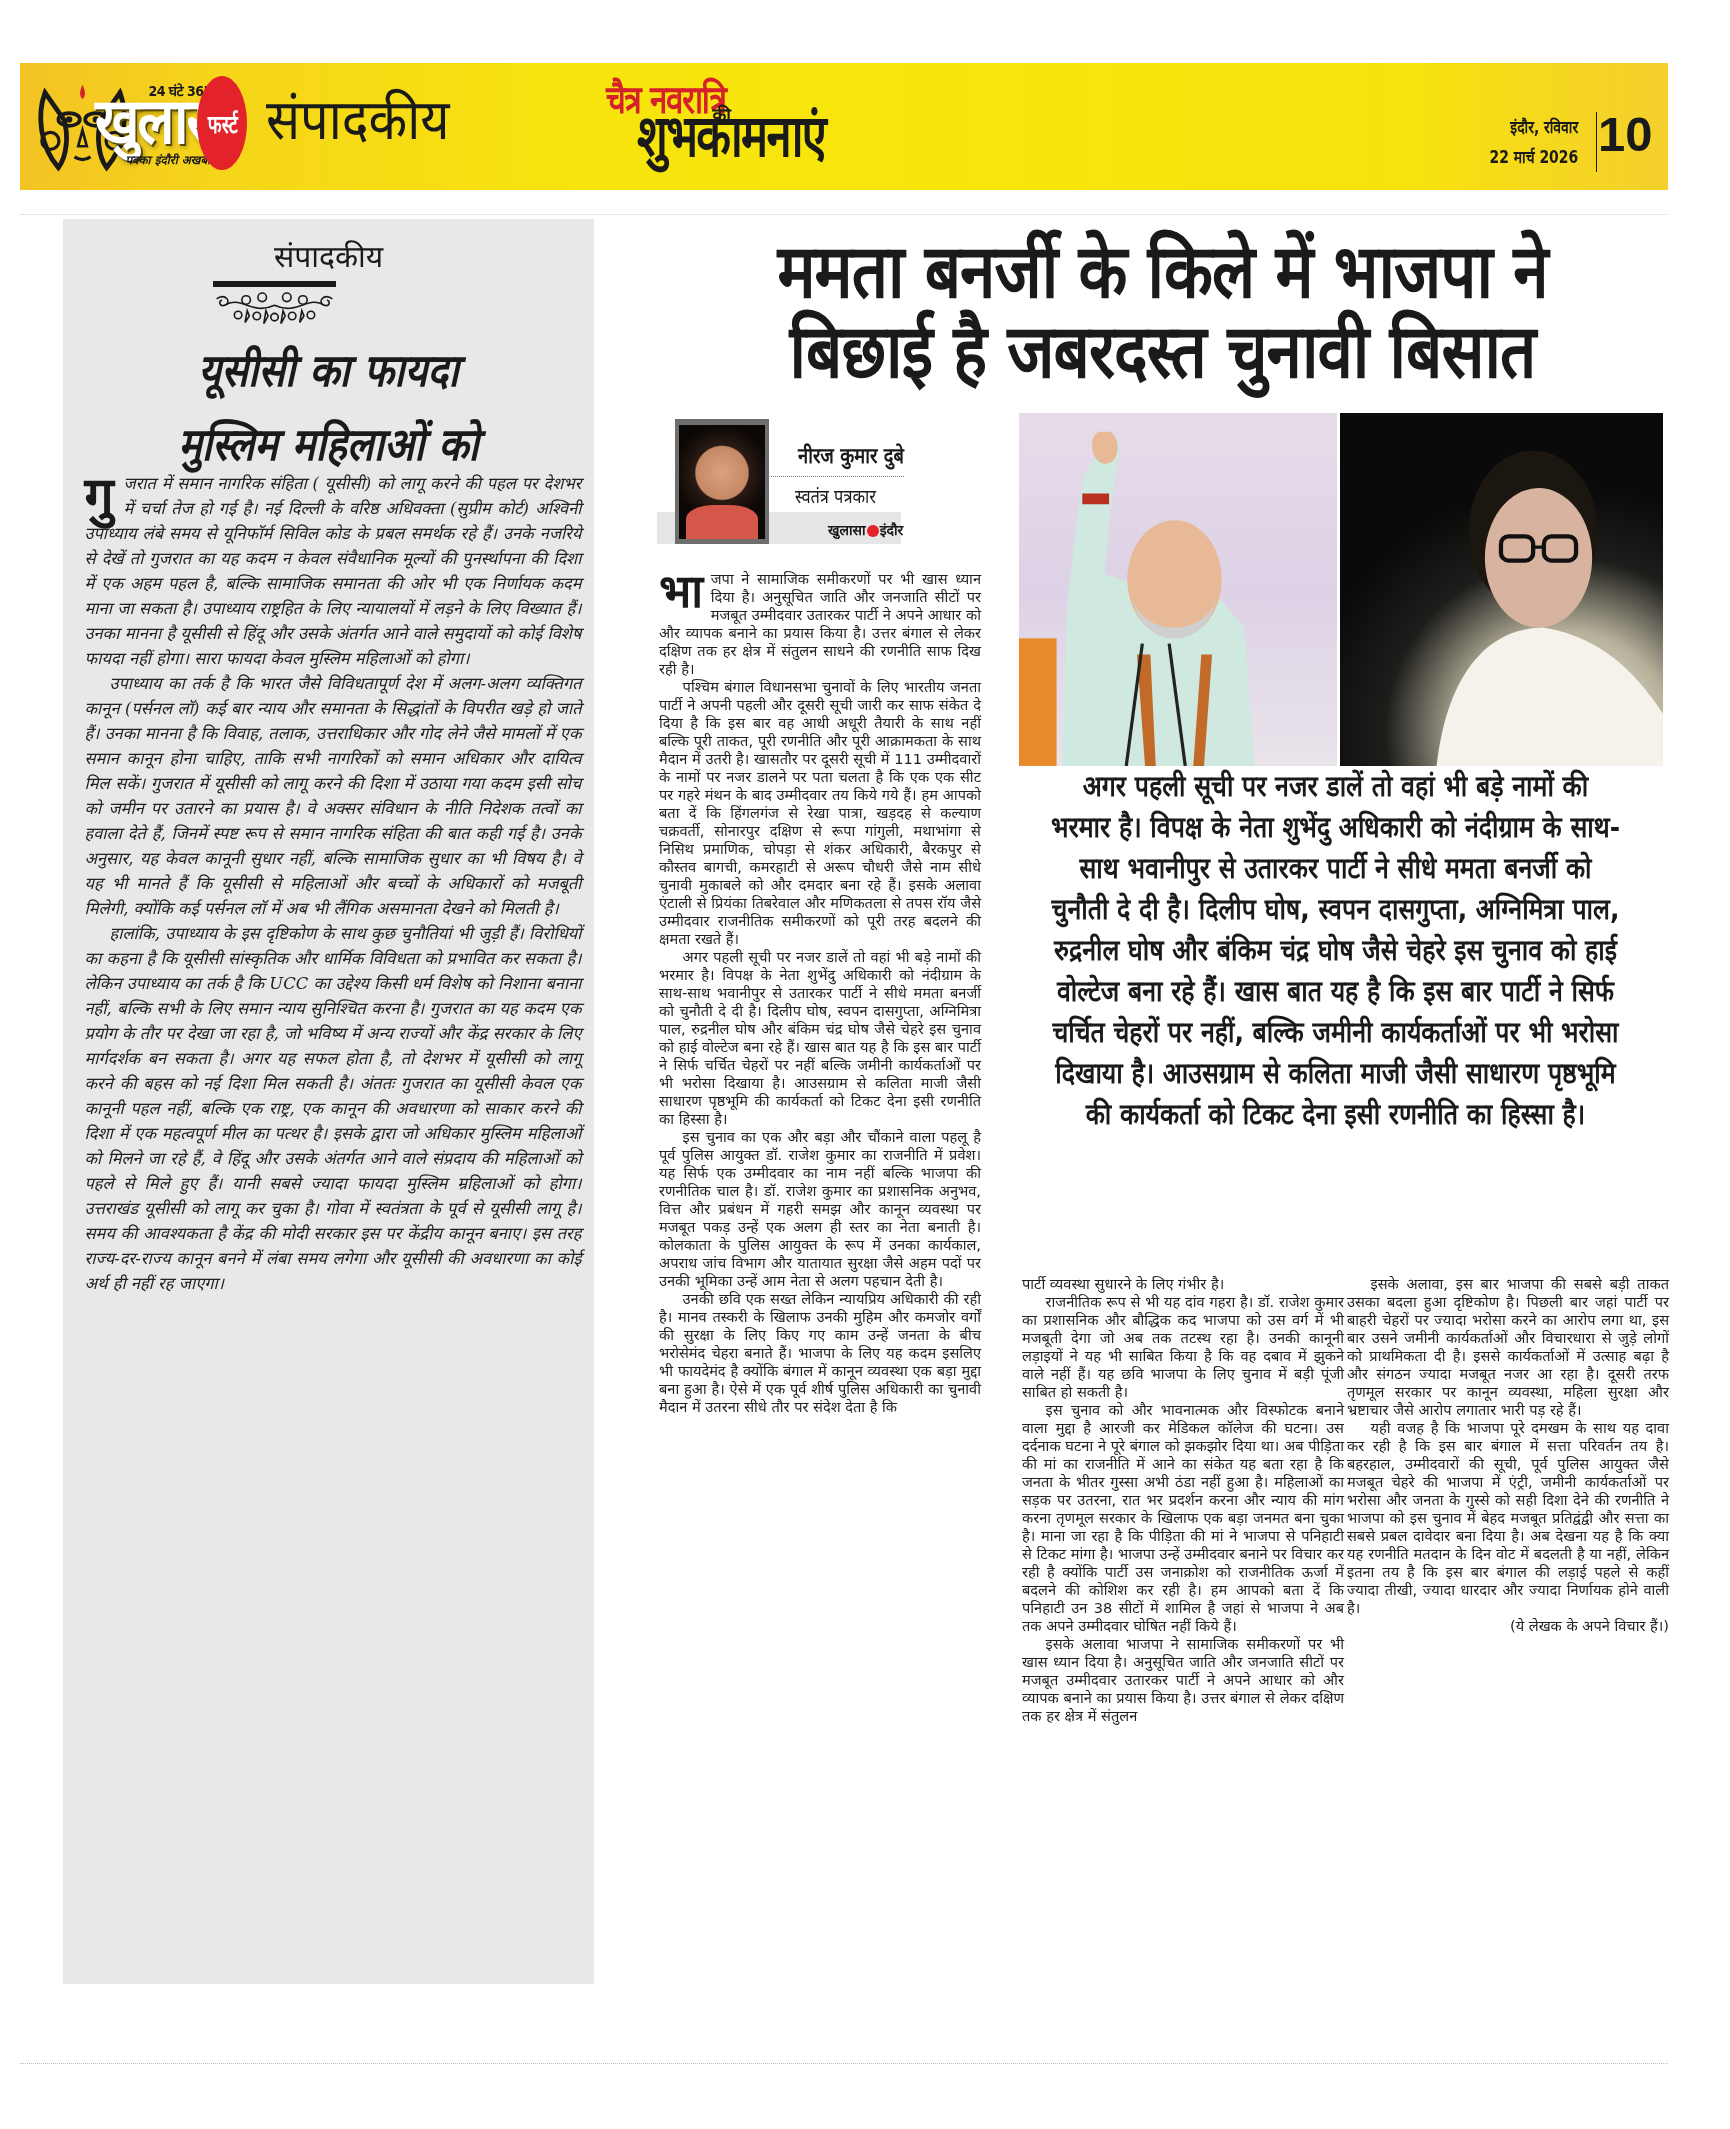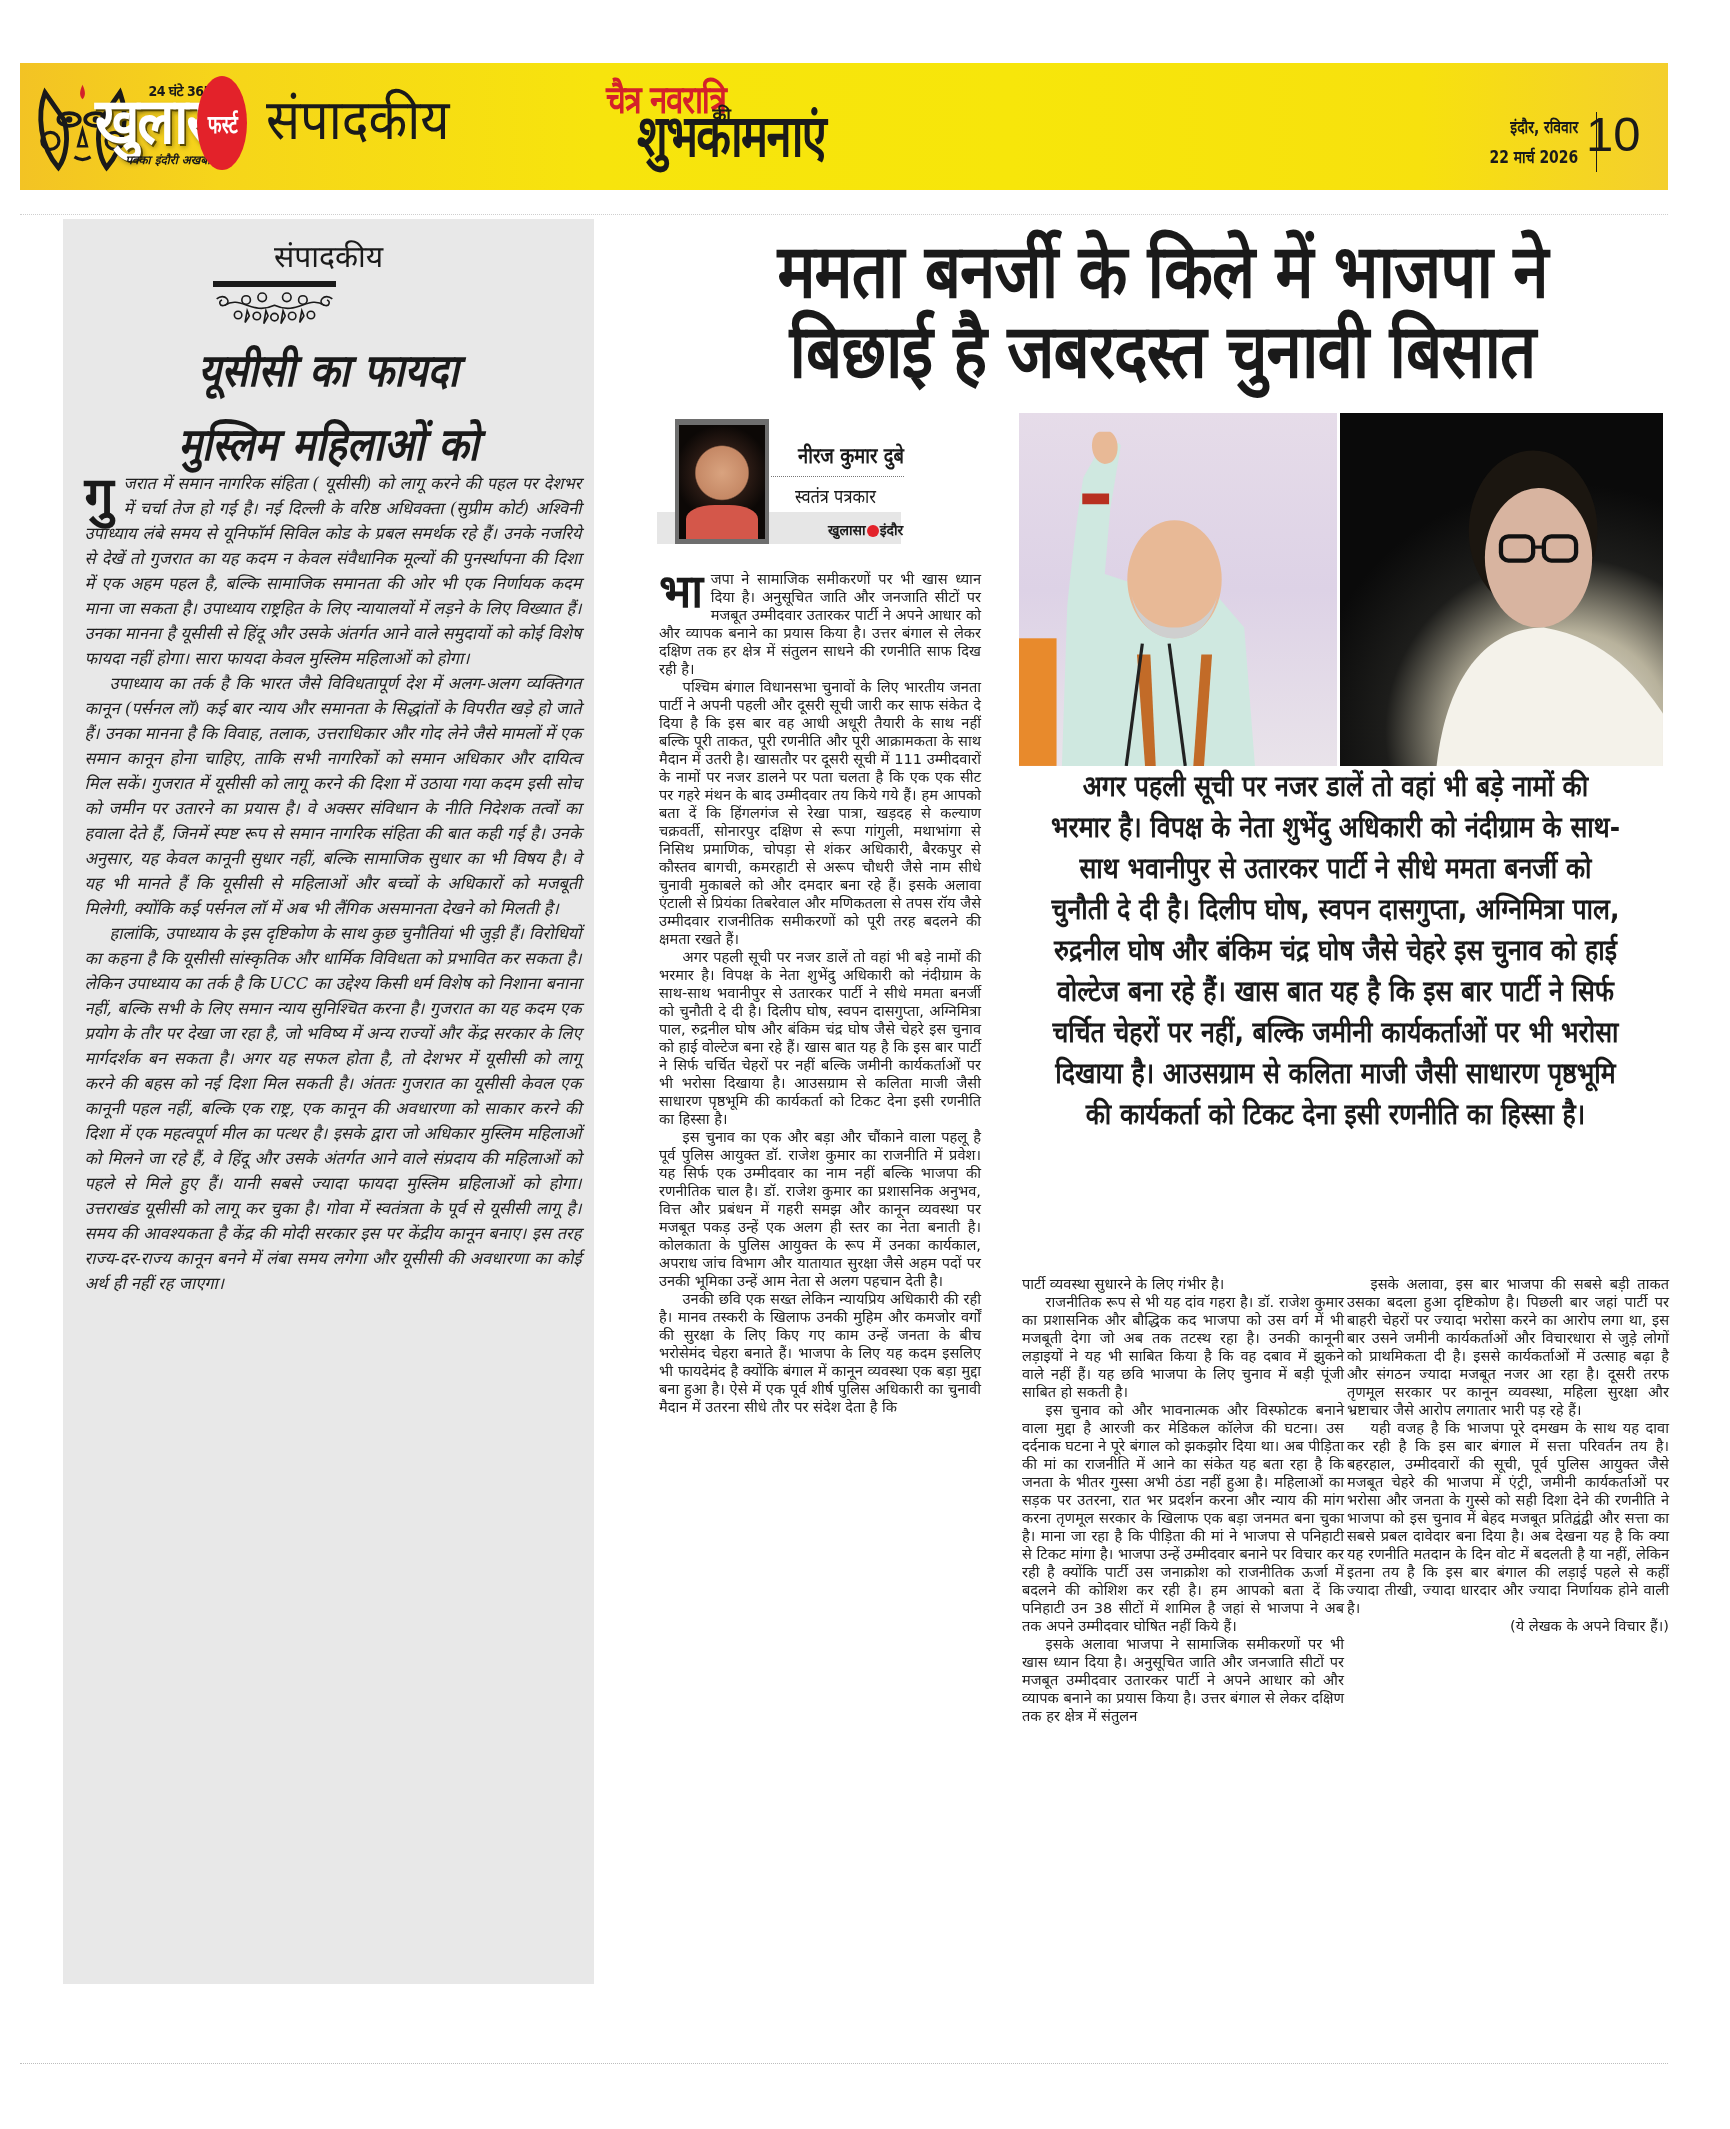--- a/index.html
+++ b/index.html
@@ -42,21 +42,21 @@
     letter-spacing: -1.6px; transform: scaleX(0.8); transform-origin: left top; line-height: 1;
   }
   .greeting-ki { position: absolute; left: 692px; top: 39px; font-weight: bold; font-size: 18px; color: #1a1a1a; }
   .greeting-line2 {
     position: absolute; left: 617px; top: 44px; font-weight: bold; font-size: 58px; color: #1a1a1a;
     letter-spacing: -2.1px; transform: scaleX(0.78); transform-origin: left top; line-height: 1;
   }
   .dateline { position: absolute; right: 90px; top: 49px; text-align: right; font-weight: bold;
     font-size: 17px; line-height: 30px; color: #1a1a1a; transform: scaleX(0.82); transform-origin: right top; }
   .page-sep { position: absolute; right: 71px; top: 49px; width: 1.1px; height: 60px; background: #1a1a1a; }
-  .page-num { position: absolute; right: 28px; top: 47px; font-size: 49px; font-weight: normal; color: #1a1a1a;
+  .page-num { position: absolute; right: 16px; top: 47px; font-size: 49px; font-weight: bold; color: #1a1a1a;
     font-family: "Liberation Sans", sans-serif; line-height: 1; }
 
   .top-rule { position: absolute; left: 20.4px; top: 214px; width: 1648px; height: 1.1px; border-top: 1.1px dotted #cfcfcf; }
 
   
   .editorial {
     position: absolute; left: 63px; top: 219px; width: 531px; height: 1765px; background: #e8e8e8;
   }
   .ed-label { position: absolute; left: 0; right: 0; top: 16px; text-align: center; font-size: 30px; color: #1a1a1a;
     font-family: "DejaVu Sans", sans-serif; }

